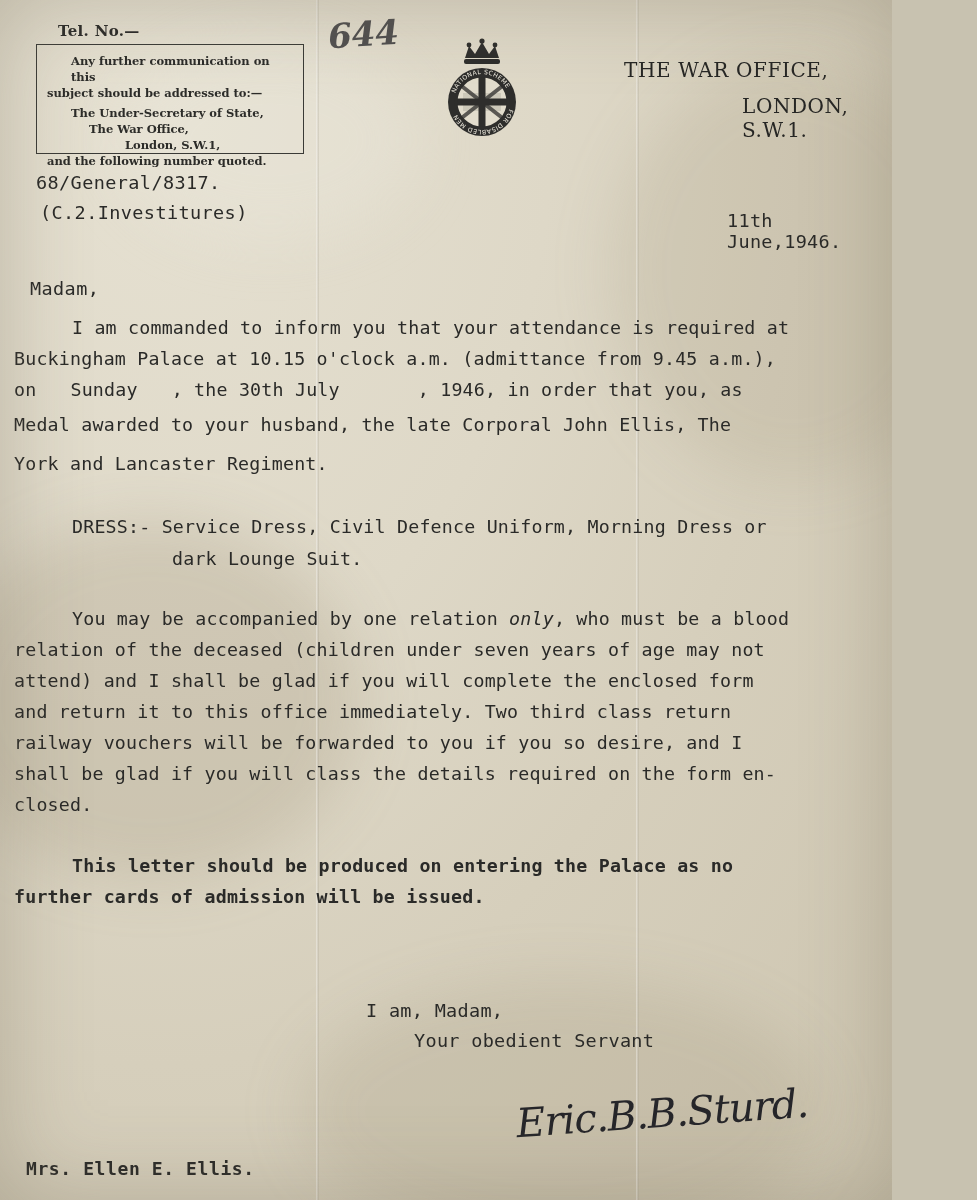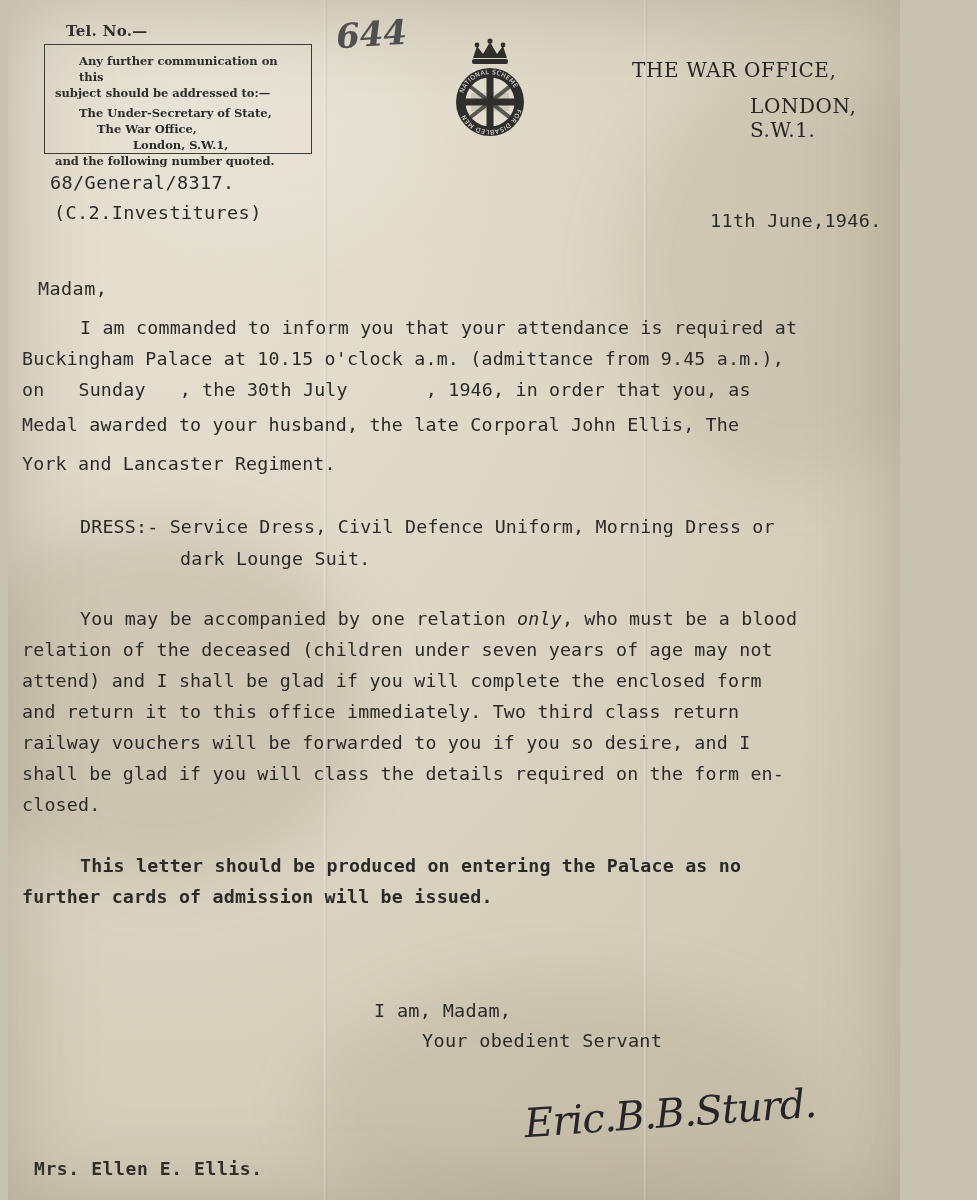--- a/index.html
+++ b/index.html
@@ -9,21 +9,20 @@
   }
   .page {
     position: relative;
     width: 892px;
     height: 1200px;
     overflow: hidden;
     background:
       radial-gradient(ellipse at 18% 8%, #e6e1d2 0%, #ded8c7 38%, #d6cfbc 62%, #cdc5b0 100%);
     font-family: "DejaVu Sans Mono", "Liberation Mono", monospace;
     color: #2a2a28;
-    margin-left: 8px;
   }
   
   .stain {
     position: absolute;
     pointer-events: none;
     border-radius: 50%;
     filter: blur(28px);
   }
   .s1 { left: -60px; top: 520px; width: 420px; height: 360px; background: rgba(150,138,110,0.22); }
   .s2 { right: -80px; top: 60px; width: 360px; height: 420px; background: rgba(160,150,122,0.18); }
@@ -94,30 +93,30 @@
     left: 624px; top: 58px;
     font-family: "DejaVu Serif", "Liberation Serif", serif;
     font-size: 20px;
     letter-spacing: .6px;
     color: #262624;
   }
   .office .l2 { margin-top: 12px; padding-left: 118px; }
 
   .ref {
     position: absolute;
-    left: 42px; top: 168px;
+    left: 36px; top: 168px;
     font-size: 18.5px;
     line-height: 30px;
     letter-spacing: .4px;
   }
   .ref .r2 { padding-left: 4px; }
 
   .date {
     position: absolute;
-    left: 702px; top: 210px;
+    left: 727px; top: 210px;
     font-size: 18.5px;
     letter-spacing: .3px;
   }
 
   .salutation {
     position: absolute;
     left: 30px; top: 278px;
     font-size: 18.5px;
     letter-spacing: .4px;
   }

